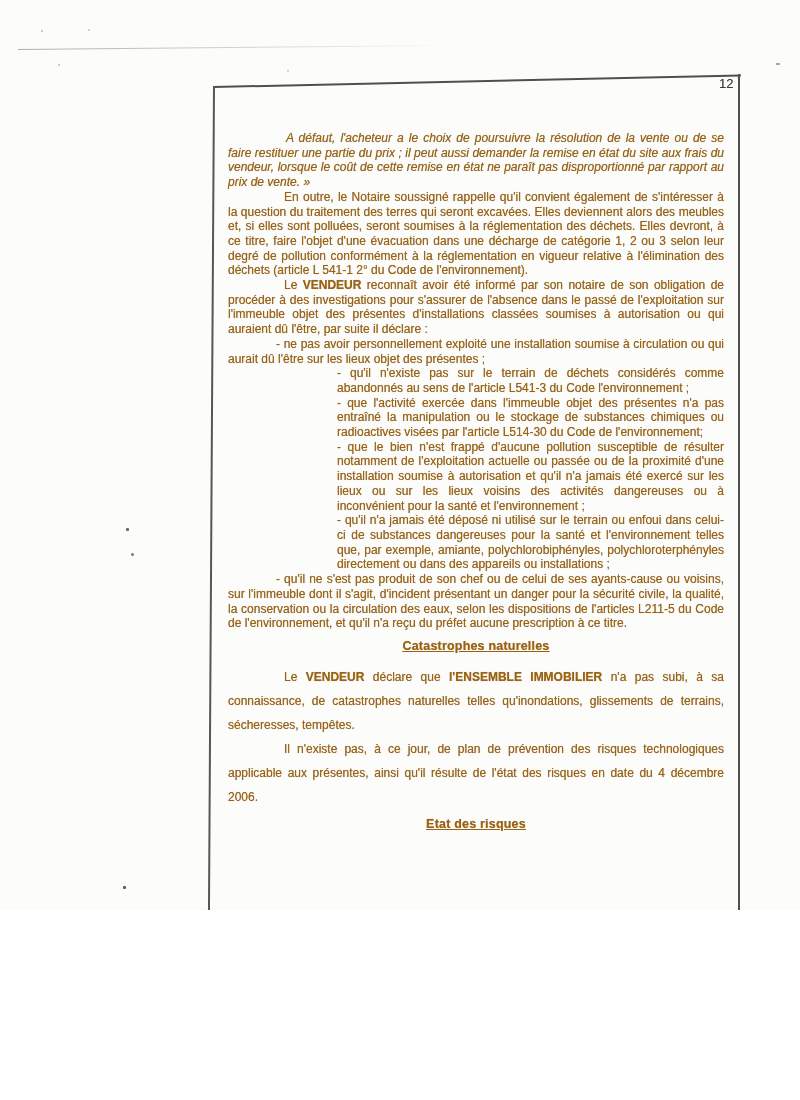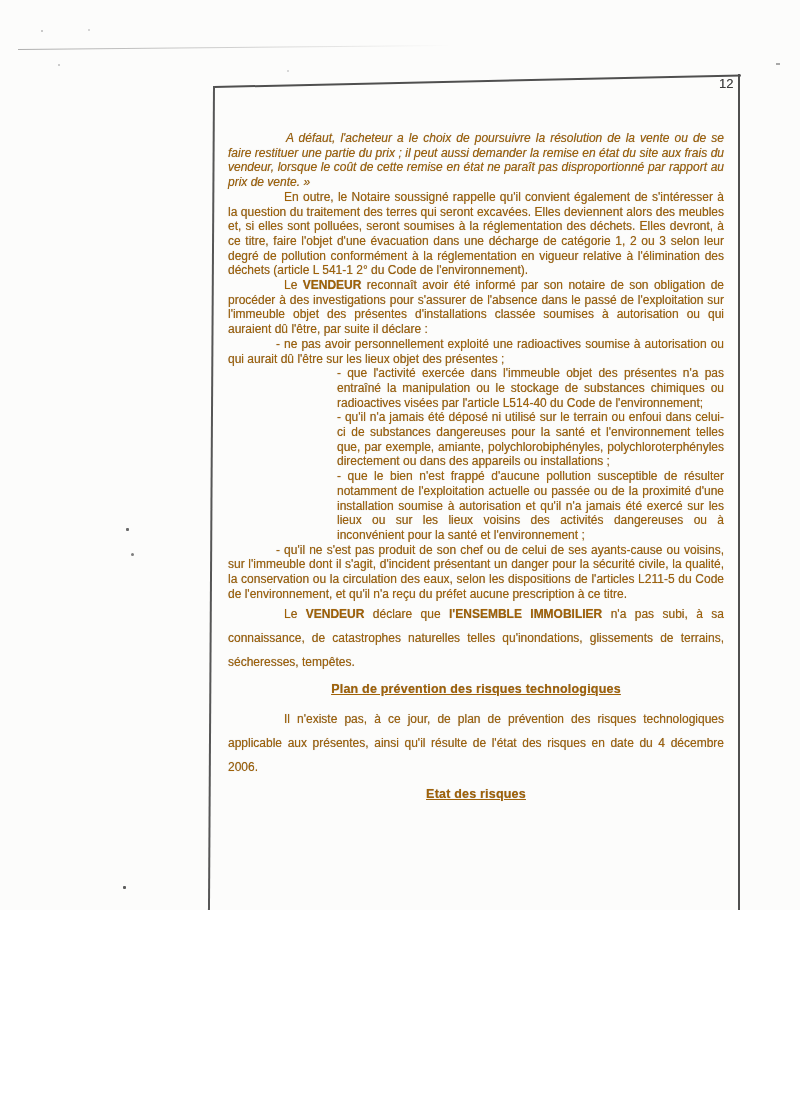--- a/index.html
+++ b/index.html
@@ -86,38 +86,39 @@
   <div class="b-bottom"></div>
 
   <div class="page-number">12</div>
 
   <div class="text-column">
 
     <p class="quote">A défaut, l'acheteur a le choix de poursuivre la résolution de la vente ou de se faire restituer une partie du prix ; il peut aussi demander la remise en état du site aux frais du vendeur, lorsque le coût de cette remise en état ne paraît pas disproportionné par rapport au prix de vente. »</p>
 
     <p class="para">En outre, le Notaire soussigné rappelle qu'il convient également de s'intéresser à la question du traitement des terres qui seront excavées. Elles deviennent alors des meubles et, si elles sont polluées, seront soumises à la réglementation des déchets. Elles devront, à ce titre, faire l'objet d'une évacuation dans une décharge de catégorie 1, 2 ou 3 selon leur degré de pollution conformément à la réglementation en vigueur relative à l'élimination des déchets (article L 541-1 2° du Code de l'environnement).</p>
 
-    <p class="para"><span>Le </span><b>VENDEUR</b><span> reconnaît avoir été informé par son notaire de son obligation de procéder à des investigations pour s'assurer de l'absence dans le passé de l'exploitation sur l'immeuble objet des présentes d'installations classée soumises à autorisation ou qui auraient dû l'être, par suite il déclare :</span></p>
+    <p class="para"><span>Le </span><b>VENDEUR</b><span> reconnaît avoir été informé par son notaire de son obligation de procéder à des investigations pour s'assurer de l'absence dans le passé de l'exploitation sur l'immeuble objet des présentes d'installations classées soumises à autorisation ou qui auraient dû l'être, par suite il déclare :</span></p>
 
-    <p class="item">- ne pas avoir personnellement exploité une radioactives soumise à autorisation ou qui aurait dû l'être sur les lieux objet des présentes ;</p>
+    <p class="item">- ne pas avoir personnellement exploité une installation soumise à circulation ou qui aurait dû l'être sur les lieux objet des présentes ;</p>
 
 
     <div class="sub-list">
-      <p class="sub">- que l'activité exercée dans l'immeuble objet des présentes n'a pas entraîné la manipulation ou le stockage de substances chimiques ou radioactives visées par l'article L514-40 du Code de l'environnement;</p>
+      <p class="sub">- qu'il n'existe pas sur le terrain de déchets considérés comme abandonnés au sens de l'article L541-3 du Code l'environnement ;</p>
+      <p class="sub">- que l'activité exercée dans l'immeuble objet des présentes n'a pas entraîné la manipulation ou le stockage de substances chimiques ou radioactives visées par l'article L514-30 du Code de l'environnement;</p>
+      <p class="sub">- que le bien n'est frappé d'aucune pollution susceptible de résulter notamment de l'exploitation actuelle ou passée ou de la proximité d'une installation soumise à autorisation et qu'il n'a jamais été exercé sur les lieux ou sur les lieux voisins des activités dangereuses ou à inconvénient pour la santé et l'environnement ;</p>
       <p class="sub">- qu'il n'a jamais été déposé ni utilisé sur le terrain ou enfoui dans celui-ci de substances dangereuses pour la santé et l'environnement telles que, par exemple, amiante, polychlorobiphényles, polychloroterphényles directement ou dans des appareils ou installations ;</p>
-      <p class="sub">- que le bien n'est frappé d'aucune pollution susceptible de résulter notamment de l'exploitation actuelle ou passée ou de la proximité d'une installation soumise à autorisation et qu'il n'a jamais été exercé sur les lieux ou sur les lieux voisins des activités dangereuses ou à inconvénient pour la santé et l'environnement ;</p>
     </div>
 
     <p class="item">- qu'il ne s'est pas produit de son chef ou de celui de ses ayants-cause ou voisins, sur l'immeuble dont il s'agit, d'incident présentant un danger pour la sécurité civile, la qualité, la conservation ou la circulation des eaux, selon les dispositions de l'articles L211-5 du Code de l'environnement, et qu'il n'a reçu du préfet aucune prescription à ce titre.</p>
 
 
+    <h3>Catastrophes naturelles</h3>
 
     <p class="para lower"><span>Le </span><b>VENDEUR</b><span> déclare que </span><b>l'ENSEMBLE IMMOBILIER</b><span> n'a pas subi, à sa connaissance, de catastrophes naturelles telles qu'inondations, glissements de terrains, sécheresses, tempêtes.</span></p>
 
-    <h3>Plan de prévention des risques technologiques</h3>
 
     <p class="para lower">Il n'existe pas, à ce jour, de plan de prévention des risques technologiques applicable aux présentes, ainsi qu'il résulte de l'état des risques en date du 4 décembre 2006.</p>
 
     <h3>Etat des risques</h3>
 
 
   </div>
 
   <div class="watermark">WOWSlider.com</div>
 

